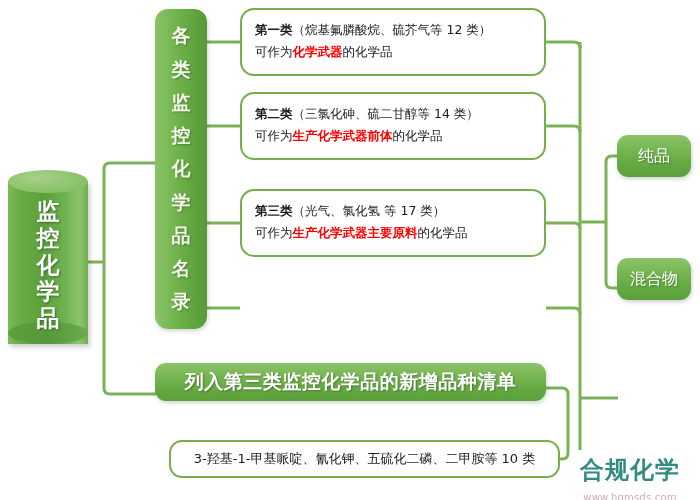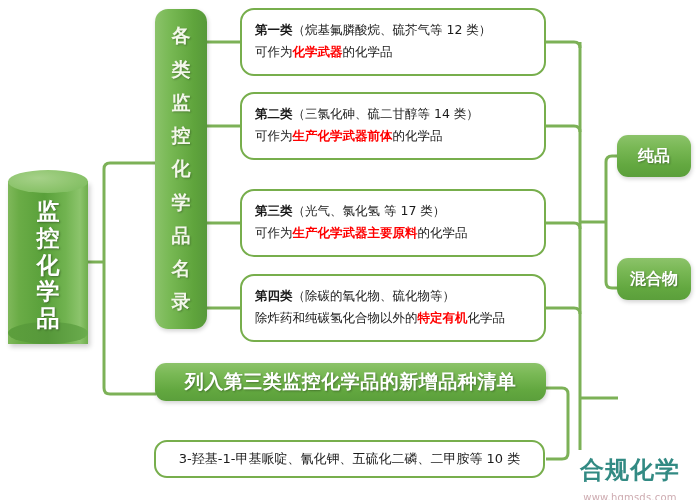--- a/index.html
+++ b/index.html
@@ -137,21 +137,21 @@
     color: #ffffff;
     font-size: 19px;
     font-weight: bold;
     letter-spacing: 0.5px;
     text-shadow: 1px 1px 2px rgba(0,0,0,0.3);
   }
 
   
   #bottomlist {
     position: absolute;
-    left: 154px;
+    left: 169px;
     top: 440px;
     width: 391px;
     height: 38px;
     border: 2px solid #77ae4c;
     border-radius: 13px;
     background: #ffffff;
     box-sizing: border-box;
     display: flex;
     align-items: center;
     justify-content: center;
@@ -167,21 +167,21 @@
     width: 74px;
     height: 42px;
     border-radius: 11px;
     background: linear-gradient(to bottom, #8cc36a 0%, #79b855 30%, #63a840 72%, #5b9f3b 100%);
     box-shadow: 1px 2px 4px rgba(0,0,0,0.18);
     display: flex;
     align-items: center;
     justify-content: center;
     color: #ffffff;
     font-size: 16px;
-    font-weight: bold;
+    font-weight: normal;
     text-shadow: 1px 1px 2px rgba(0,0,0,0.3);
   }
   #pillPure { top: 135px; }
   #pillMix  { top: 258px; }
 
   
   #noteCard {
     position: absolute;
     left: 618px;
     top: 335px;
@@ -307,28 +307,20 @@
 
   <div class="card" id="card3">
     <div class="ln">
       <span class="hd">第三类</span><span>（光气、氯化氢 等 17 类）</span>
     </div>
     <div class="ln">
       <span>可作为</span><span class="hl">生产化学武器主要原料</span><span>的化学品</span>
     </div>
   </div>
 
-  <div class="card" id="card4">
-    <div class="ln">
-      <span class="hd">第四类</span><span>（除碳的氧化物、硫化物等）</span>
-    </div>
-    <div class="ln">
-      <span>除炸药和纯碳氢化合物以外的</span><span class="hl">特定有机</span><span>化学品</span>
-    </div>
-  </div>
 
   <div class="banner">列入第三类监控化学品的新增品种清单</div>
 
   <div id="bottomlist">3-羟基-1-甲基哌啶、氰化钾、五硫化二磷、二甲胺等 10 类</div>
 
   <div class="pill" id="pillPure">纯品</div>
   <div class="pill" id="pillMix">混合物</div>
 
 
   <div id="watermark">

